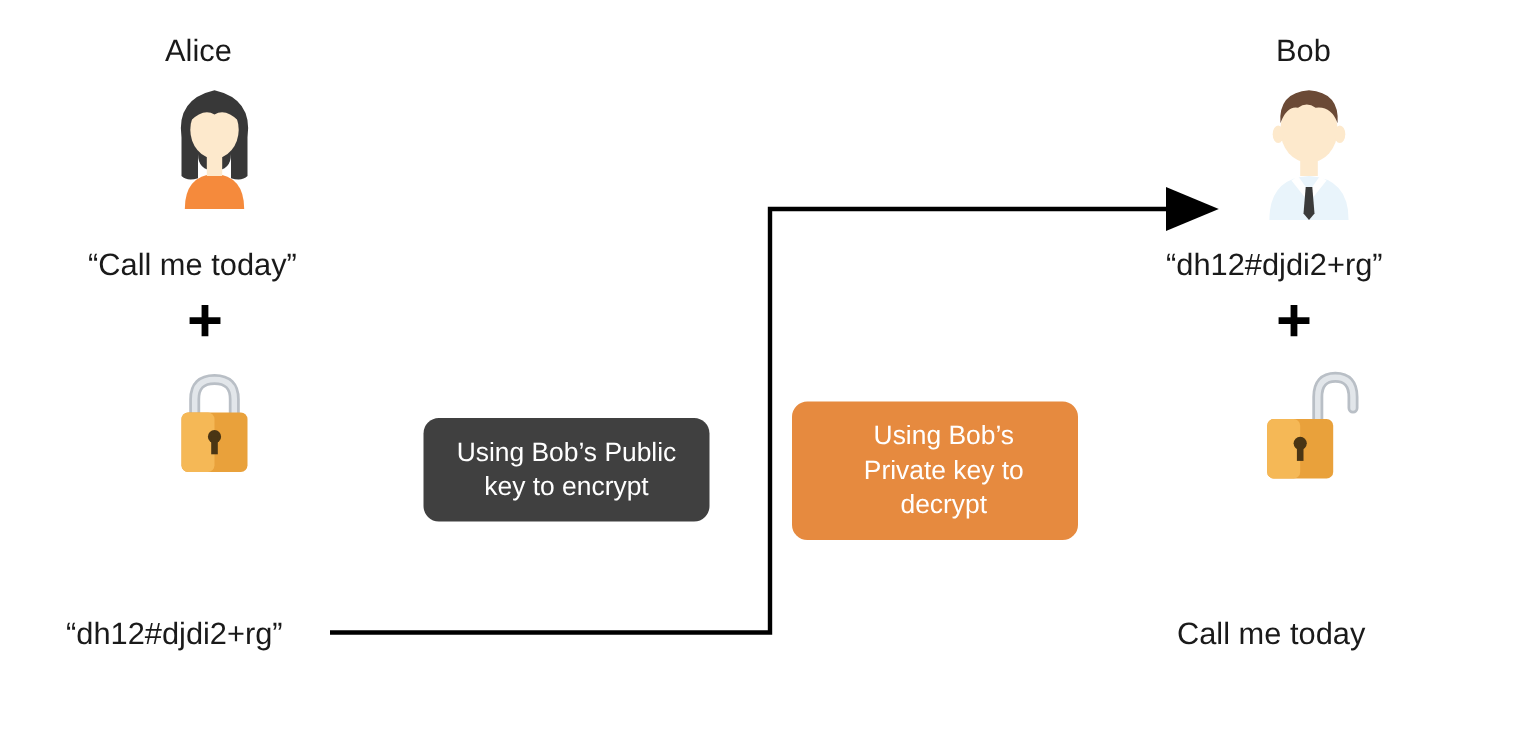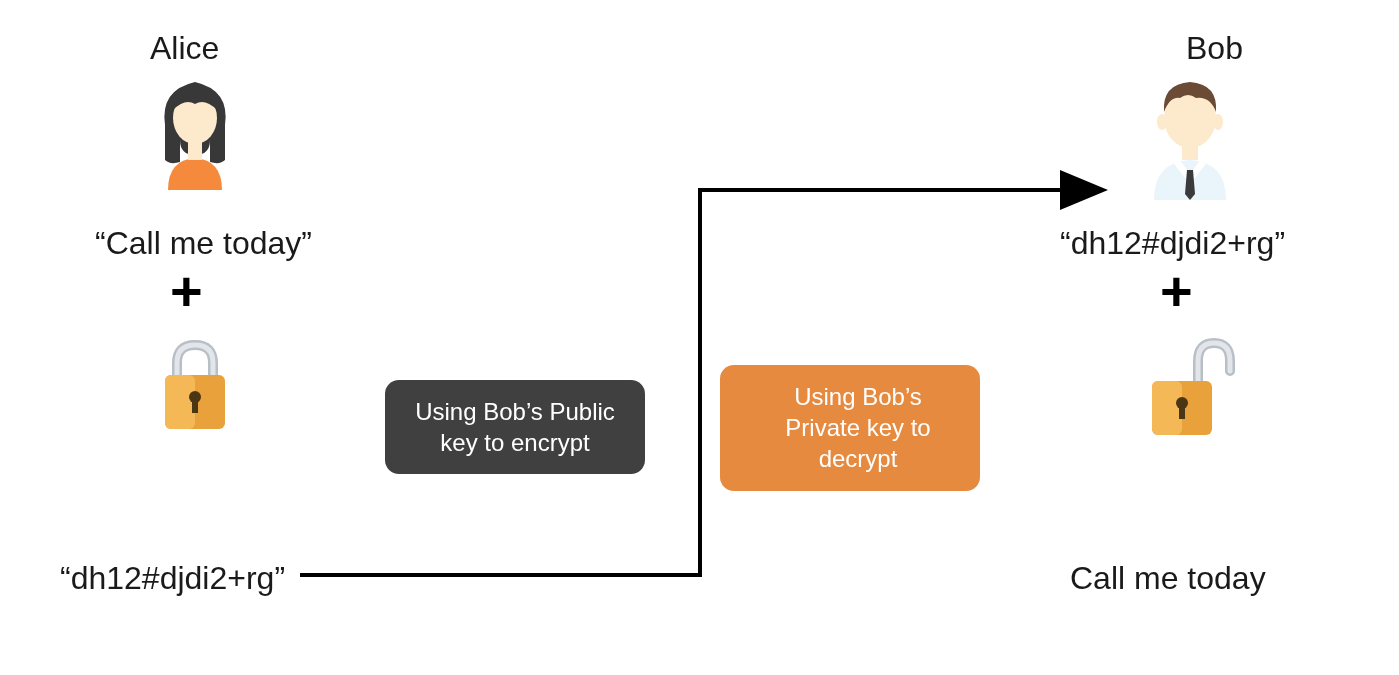--- a/index.html
+++ b/index.html
@@ -5,29 +5,29 @@
   * { box-sizing: border-box; margin: 0; padding: 0; }
   body {
     font-family: -apple-system, BlinkMacSystemFont, "Segoe UI", Helvetica, Arial, sans-serif;
     width: 1399px;
     height: 675px;
     background: #fff;
     position: relative;
     color: #1a1a1a;
   }
   .label {
-    font-size: 32px;
+    font-size: 28px;
     position: absolute;
     text-align: center;
   }
   .alice-label { top: 30px; left: 150px; }
-  .bob-label { top: 30px; left: 1160px; margin-left: 26px; }
+  .bob-label { top: 30px; left: 1160px; }
   .alice-avatar { position: absolute; top: 70px; left: 150px; }
   .bob-avatar { position: absolute; top: 70px; left: 1140px; }
-  .plaintext-alice { top: 225px; left: 95px; }
+  .plaintext-alice { top: 225px; left: 80px; }
   .ciphertext-bob { top: 225px; left: 1060px; }
   .plus { position: absolute; font-size: 56px; font-weight: 900; color: #000; }
   .plus-alice { top: 258px; left: 170px; }
   .plus-bob { top: 258px; left: 1160px; }
   .lock-alice { position: absolute; top: 335px; left: 155px; }
   .lock-bob { position: absolute; top: 335px; left: 1140px; }
   .ciphertext-alice { top: 560px; left: 60px; }
   .plaintext-bob { top: 560px; left: 1070px; }
   .callout {
     position: absolute;

